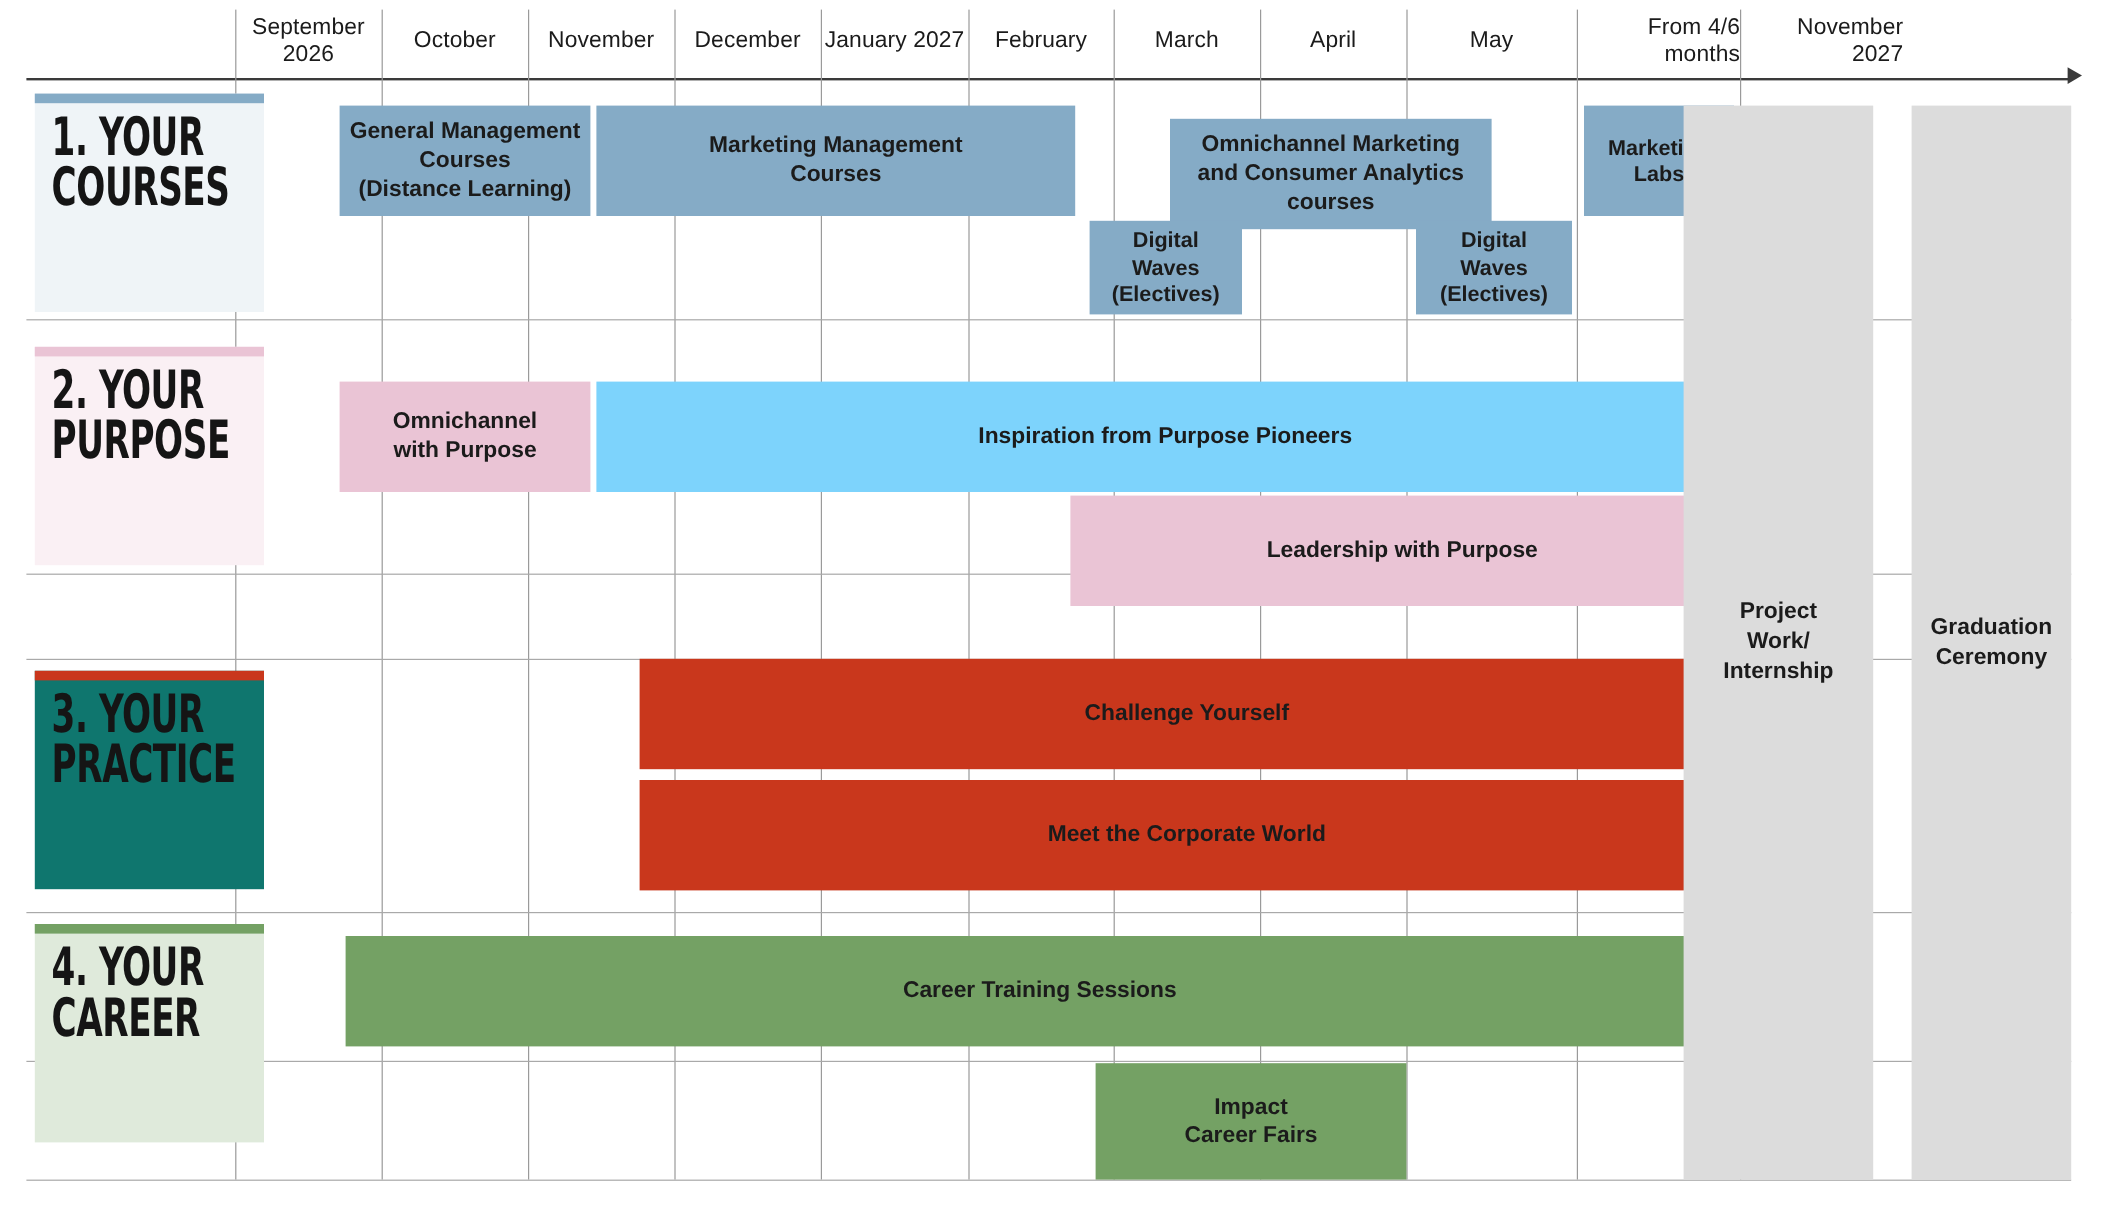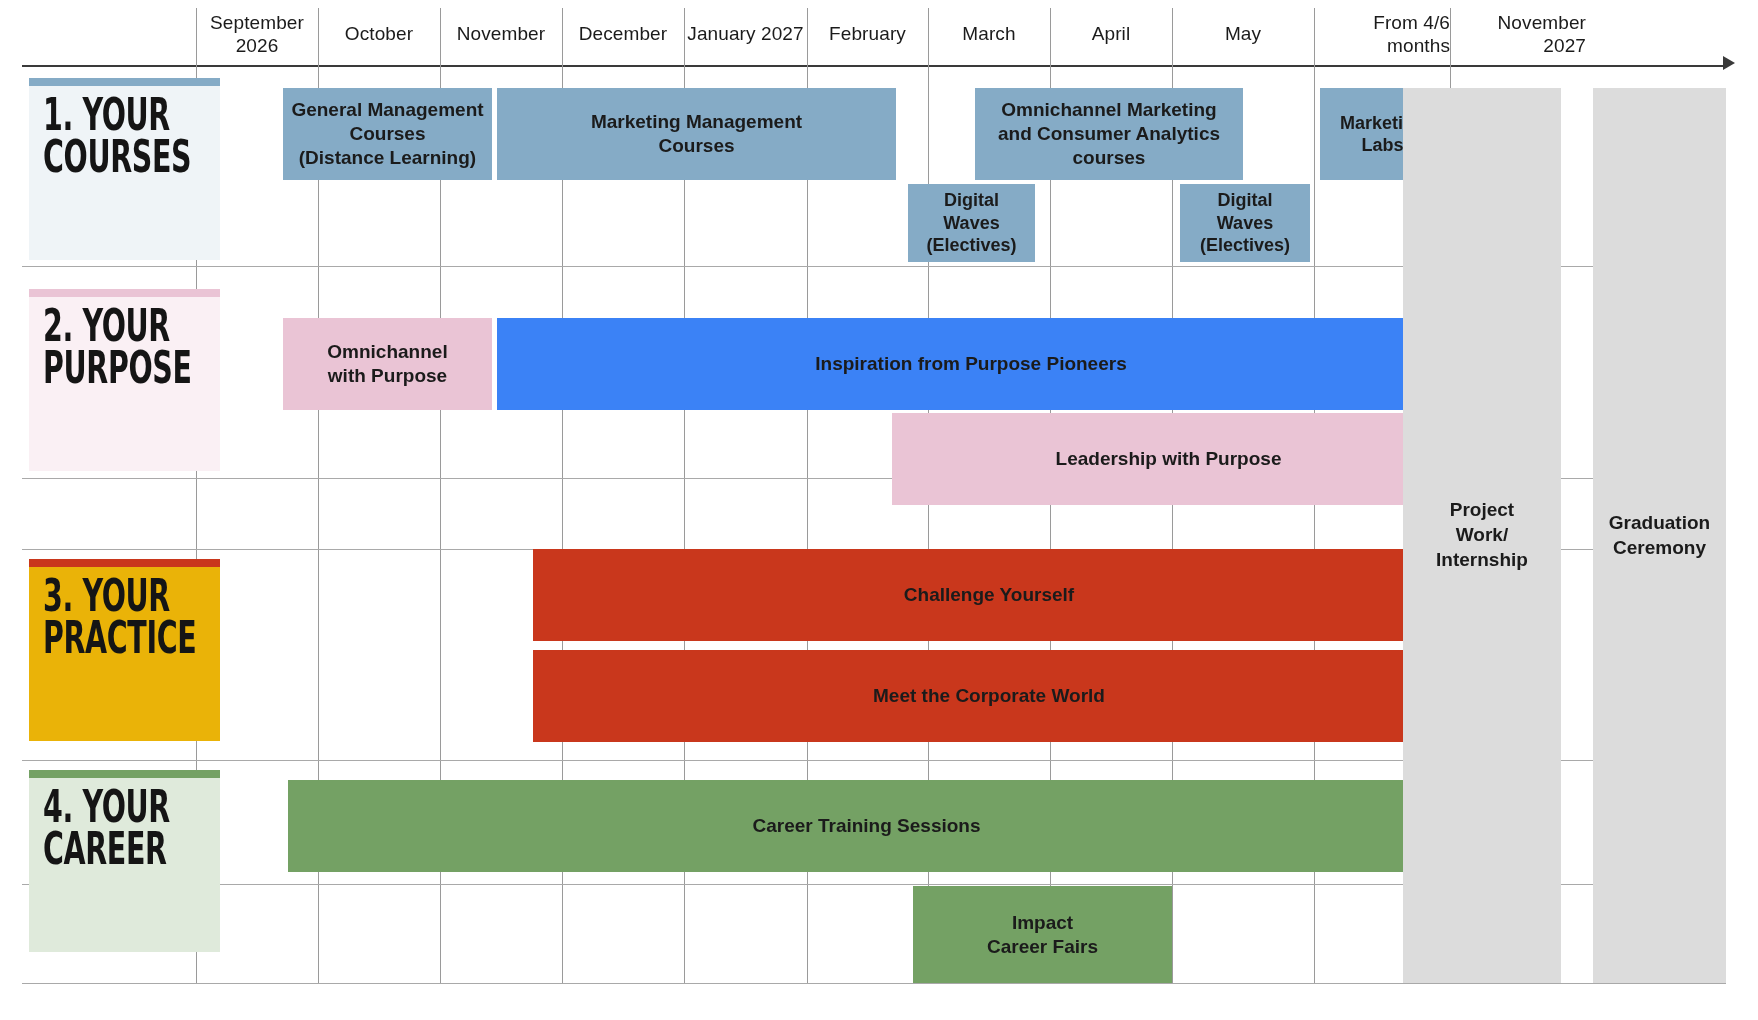--- a/index.html
+++ b/index.html
@@ -171,52 +171,52 @@
       <div class="cat" style="top: 78px; height: 182px; background: rgb(239, 244, 247);">
         <div class="cat-top" style="background: rgb(133, 171, 198);"></div>
         <div class="cat-title">1. YOUR
 COURSES</div>
       </div>
       <div class="cat" style="top: 289px; height: 182px; background: rgb(250, 240, 244);">
         <div class="cat-top" style="background: rgb(234, 196, 213);"></div>
         <div class="cat-title">2. YOUR
 PURPOSE</div>
       </div>
-      <div class="cat" style="top: 559px; height: 182px; background: #eab308;">
+      <div class="cat" style="top: 559px; height: 182px; background: #0f766e;">
         <div class="cat-top" style="background: rgb(201, 55, 28);"></div>
         <div class="cat-title">3. YOUR
 PRACTICE</div>
       </div>
       <div class="cat" style="top: 770px; height: 182px; background: rgb(223, 234, 219);">
         <div class="cat-top" style="background: rgb(116, 161, 100);"></div>
         <div class="cat-title">4. YOUR
 CAREER</div>
       </div>
     </div>
 
   <div id="bars">
       <div class="bar" style="left: 283px; top: 88px; width: 209px; height: 92px; background: rgb(133, 171, 198);">General Management
 Courses
 (Distance Learning)</div>
       <div class="bar" style="left: 497px; top: 88px; width: 399px; height: 92px; background: rgb(133, 171, 198);">Marketing Management
 Courses</div>
-      <div class="bar" style="left: 975px; top: 88px; width: 268px; height: 92px; background: rgb(133, 171, 198);">Omnichannel Marketing
+      <div class="bar" style="left: 975px; top: 99px; width: 268px; height: 92px; background: rgb(133, 171, 198);">Omnichannel Marketing
 and Consumer Analytics
 courses</div>
       <div class="bar small" style="left: 1320px; top: 88px; width: 125px; height: 92px; background: rgb(133, 171, 198);">Marketing
 Labs</div>
       <div class="bar small" style="left: 908px; top: 184px; width: 127px; height: 78px; background: rgb(133, 171, 198);">Digital
 Waves
 (Electives)</div>
       <div class="bar small" style="left: 1180px; top: 184px; width: 130px; height: 78px; background: rgb(133, 171, 198);">Digital
 Waves
 (Electives)</div>
       <div class="bar" style="left: 283px; top: 318px; width: 209px; height: 92px; background: rgb(234, 196, 213);">Omnichannel
 with Purpose</div>
-      <div class="bar" style="left: 497px; top: 318px; width: 948px; height: 92px; background: #3b82f6;">Inspiration from Purpose Pioneers</div>
+      <div class="bar" style="left: 497px; top: 318px; width: 948px; height: 92px; background: #7dd3fc;">Inspiration from Purpose Pioneers</div>
       <div class="bar" style="left: 892px; top: 413px; width: 553px; height: 92px; background: rgb(234, 196, 213);">Leadership with Purpose</div>
       <div class="bar" style="left: 533px; top: 549px; width: 912px; height: 92px; background: rgb(201, 55, 28);">Challenge Yourself</div>
       <div class="bar" style="left: 533px; top: 650px; width: 912px; height: 92px; background: rgb(201, 55, 28); text-align: center;">Meet the Corporate World</div>
       <div class="bar" style="left: 288px; top: 780px; width: 1157px; height: 92px; background: rgb(116, 161, 100);">Career Training Sessions</div>
       <div class="bar" style="left: 913px; top: 886px; width: 259px; height: 97px; background: rgb(116, 161, 100);">Impact
 Career Fairs</div>
     </div>
 
   <div id="panels">
       <div class="panel" style="left: 1370px; top: 88px; width: 158px; height: 895px; margin-left: 33px;">Project

